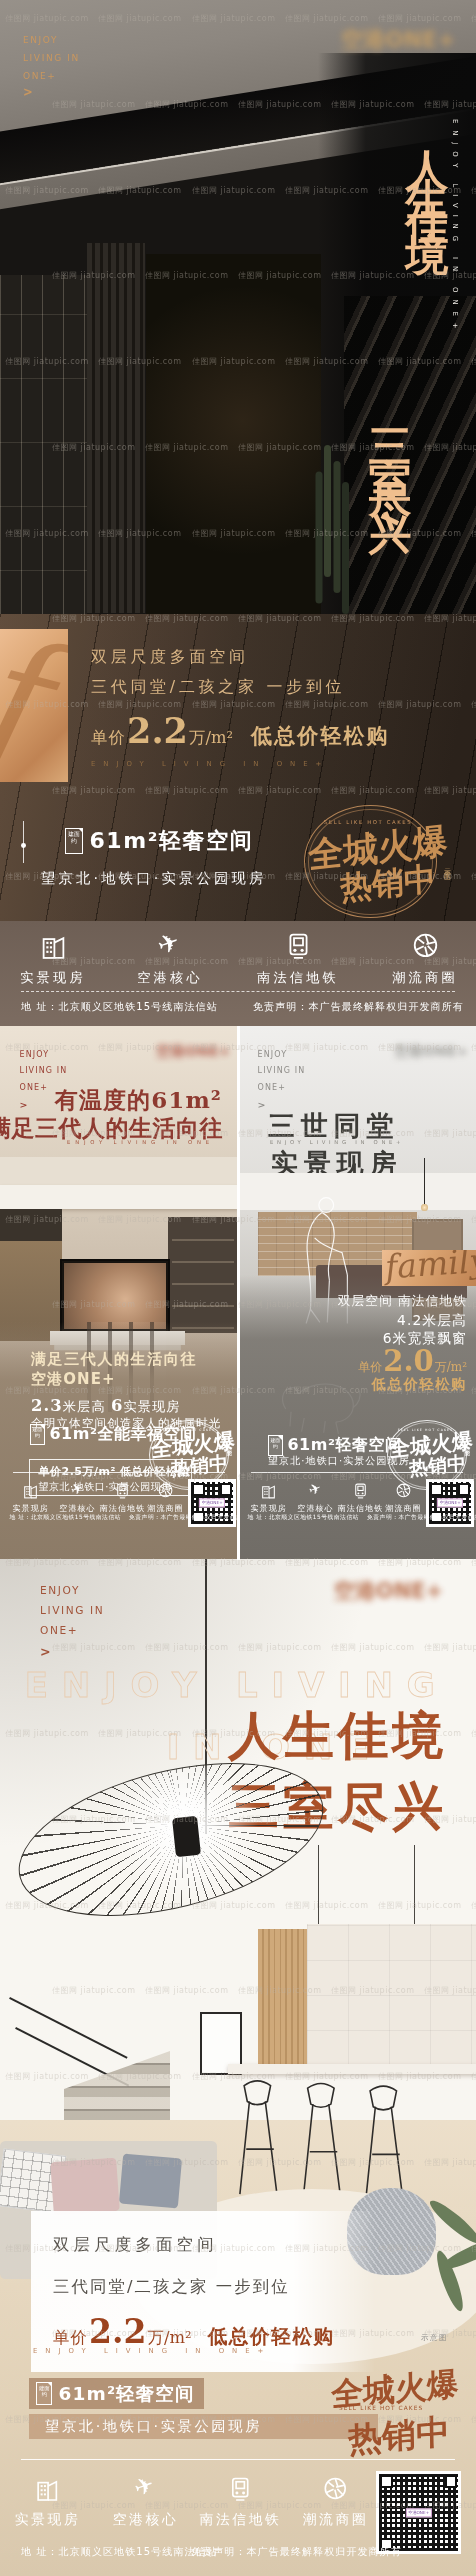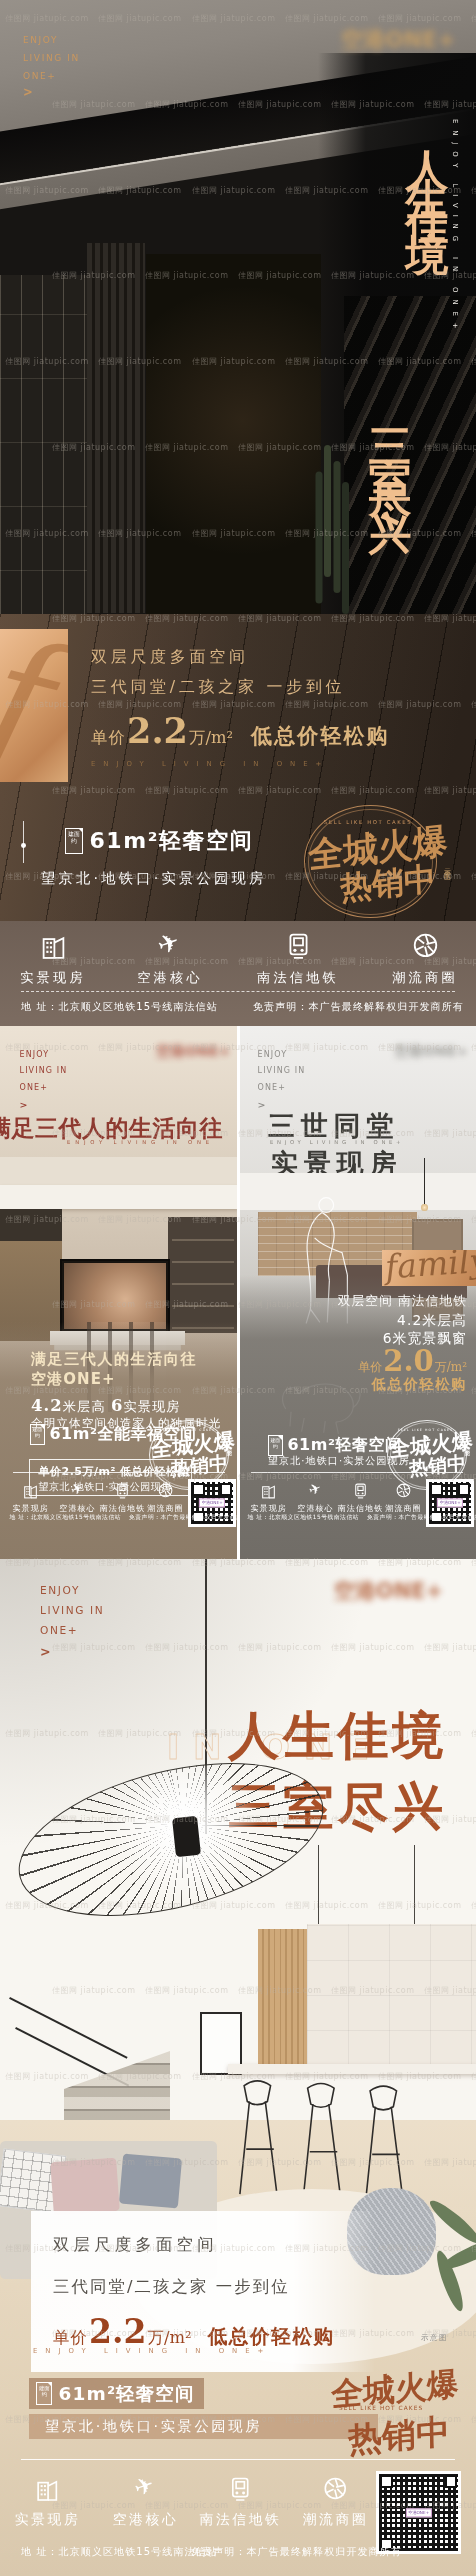--- a/index.html
+++ b/index.html
@@ -407,37 +407,38 @@
 
   <section id="p2l" class="pair">
     <div class="abs brand nw">
       <div>ENJOY</div>
       <div>LIVING IN</div>
       <div>ONE+</div>
     </div>
     <div class="abs arrow">&gt;</div>
     <div class="abs logo blur-logo nw">空港ONE+</div>
 
+    <div class="abs l-h1 nw serif">有温度的61m²</div>
     <div class="abs l-h2 nw serif">满足三代人的生活向往</div>
     <div class="abs l-en nw">ENJOY LIVING IN ONE</div>
 
     <div class="abs l-wall"></div>
     <div class="abs l-mezz"></div>
     <div class="abs l-kitchen"></div>
     <div class="abs l-shelf"></div>
     <div class="abs l-tv">
         <div class="screen"></div>
       </div>
     <div class="abs l-stand"></div>
     <div class="abs l-glass"></div>
     <div class="abs l-tint"></div>
 
     <div class="abs l-s1 nw">满足三代人的生活向往</div>
     <div class="abs l-s2 nw">空港ONE+</div>
-    <div class="abs l-s3 nw"><b class="serif">4.2</b><span>米层高 </span><b class="serif">6</b><span>实景现房</span></div>
+    <div class="abs l-s3 nw"><b class="serif">2.3</b><span>米层高 </span><b class="serif">6</b><span>实景现房</span></div>
     <div class="abs l-s4 nw">全明立体空间创造家人的独属时光</div>
 
     <div class="abs pair-area l-area">
       <span class="badge">建面约</span>
       <span class="txt nw">61m²全能幸福空间</span>
     </div>
     <div class="abs l-box">
       <div class="b1 nw">单价2.5万/m² 低总价轻松购</div>
       <div class="b2 nw">望京北·地铁口·实景公园现房</div>
     </div>
@@ -591,20 +592,21 @@
     <div class="abs p3-cable"></div>
 
     <div class="abs p3-brand nw">
       <div>ENJOY</div>
       <div>LIVING IN</div>
       <div>ONE+</div>
     </div>
     <div class="abs p3-arrow">&gt;</div>
     <div class="abs p3-logo blur-logo nw">空港ONE+</div>
 
+    <div class="abs outline-en p3-ol1 nw">ENJOY LIVING</div>
     <div class="abs outline-en p3-ol2 nw">IN ONE</div>
     <div class="abs p3-h1 nw">人生佳境</div>
     <div class="abs p3-h2 nw">三室尽兴</div>
 
     <div class="abs p3-shade"></div>
     <div class="abs p3-hub"></div>
     <div class="abs p3-cable2"></div>
     <div class="abs p3-bulb2"></div>
     <div class="abs p3-cable3"></div>
     <div class="abs p3-bulb3"></div>

